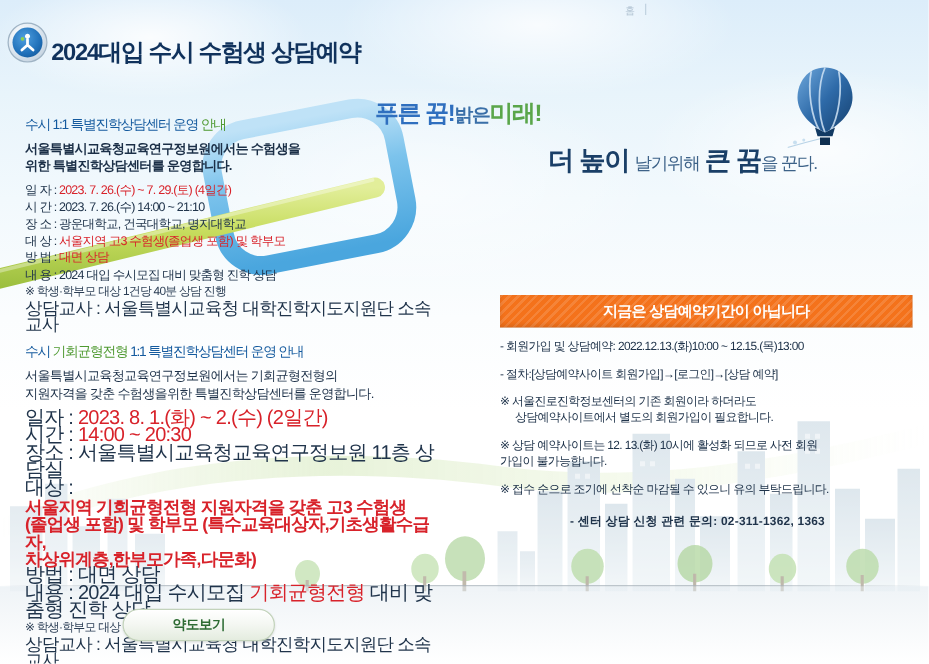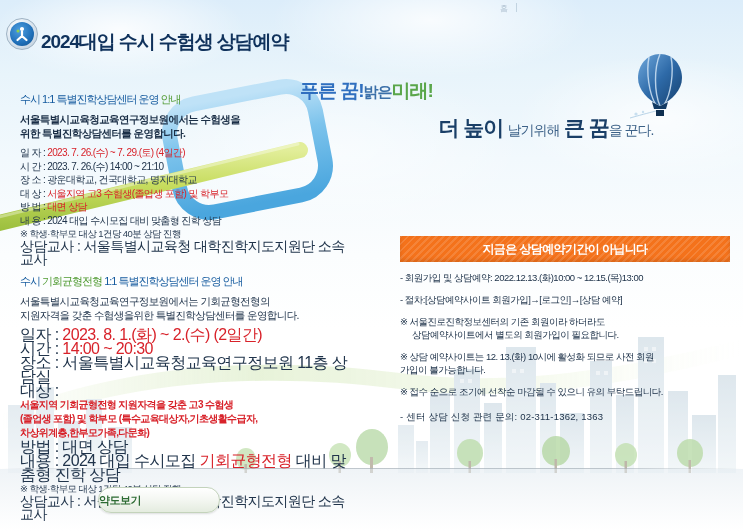--- a/index.html
+++ b/index.html
@@ -137,27 +137,27 @@
   }
   .teacher {
     font-size:14px; color:#20344b; letter-spacing:-0.6px; line-height:13px;
   }
   .gap { height:8px; }
 
   .sec2-row {
     font-size:16px; line-height:14px; color:#20344b;
     letter-spacing:-0.6px;
   }
-  .sec2-red { color:#d8222a; font-weight:bold; font-size:10px; line-height:14px; letter-spacing:-0.6px;}
+  .sec2-red { color:#d8222a; font-weight:bold; font-size:14px; line-height:14px; letter-spacing:-0.6px;}
 
   
   #map-button {
     position:absolute; left:98px; top:487px; z-index:10;
     width:120px; height:24px; line-height:24px;
-    text-align:left;
+    text-align:center;
     font-size:11px; font-weight:bold; letter-spacing:-0.5px;
     color:#2d6b33;
     background:linear-gradient(180deg,#ffffff 0%,#f4f7f2 48%,#e4ecdf 100%);
     border:1px solid #c3d3bb;
     border-radius:14px;
     box-shadow:0 1px 2px rgba(0,0,0,.12), inset 0 1px 0 #ffffff;
     cursor:pointer;
   }
 
   
@@ -175,21 +175,21 @@
     box-shadow:inset 0 -2px 4px rgba(0,0,0,.12);
   }
   .r-line {
     font-size:9.5px; line-height:13px; letter-spacing:-0.5px;
     color:#20344b; margin-top:9px; white-space:nowrap;
   }
   .r-line.wrap { white-space:normal; }
   .r-indent { padding-left:12px; }
   .r-contact {
     font-size:9.5px; letter-spacing:0.2px; color:#20344b;
-    text-align:left; margin-top:13px; padding-right:14px;
+    text-align:center; margin-top:13px; padding-right:14px;font-weight:bold;
   }
 </style>
 </head>
 <body>
 
 <div id="page">
 
   <div class="sky-wash"></div>
 
   <svg id="city" viewBox="0 0 743 200" preserveAspectRatio="none">

